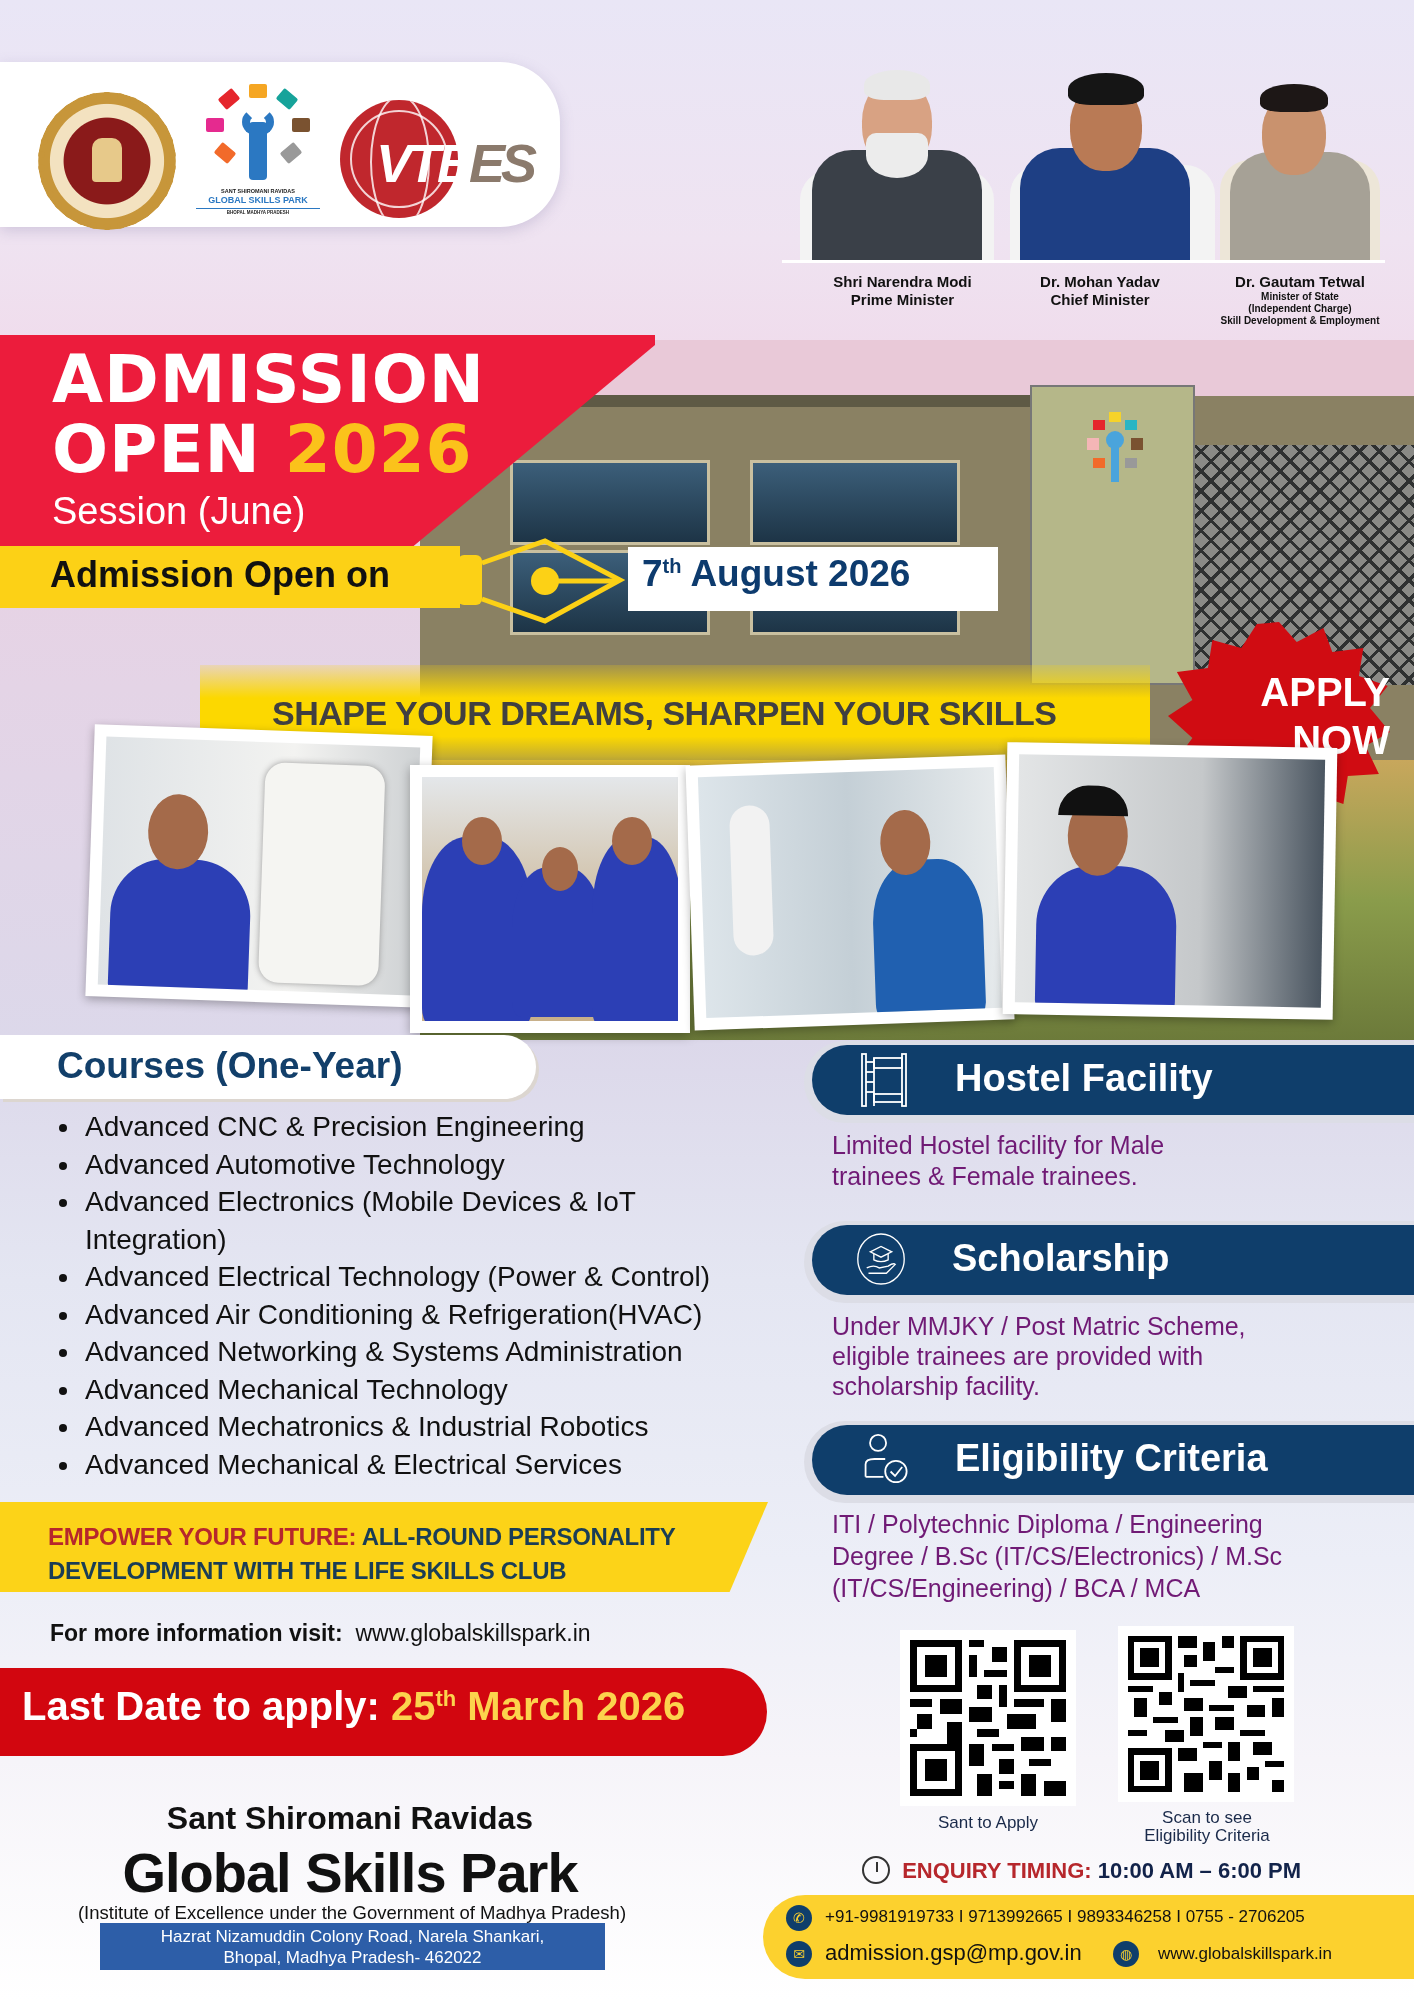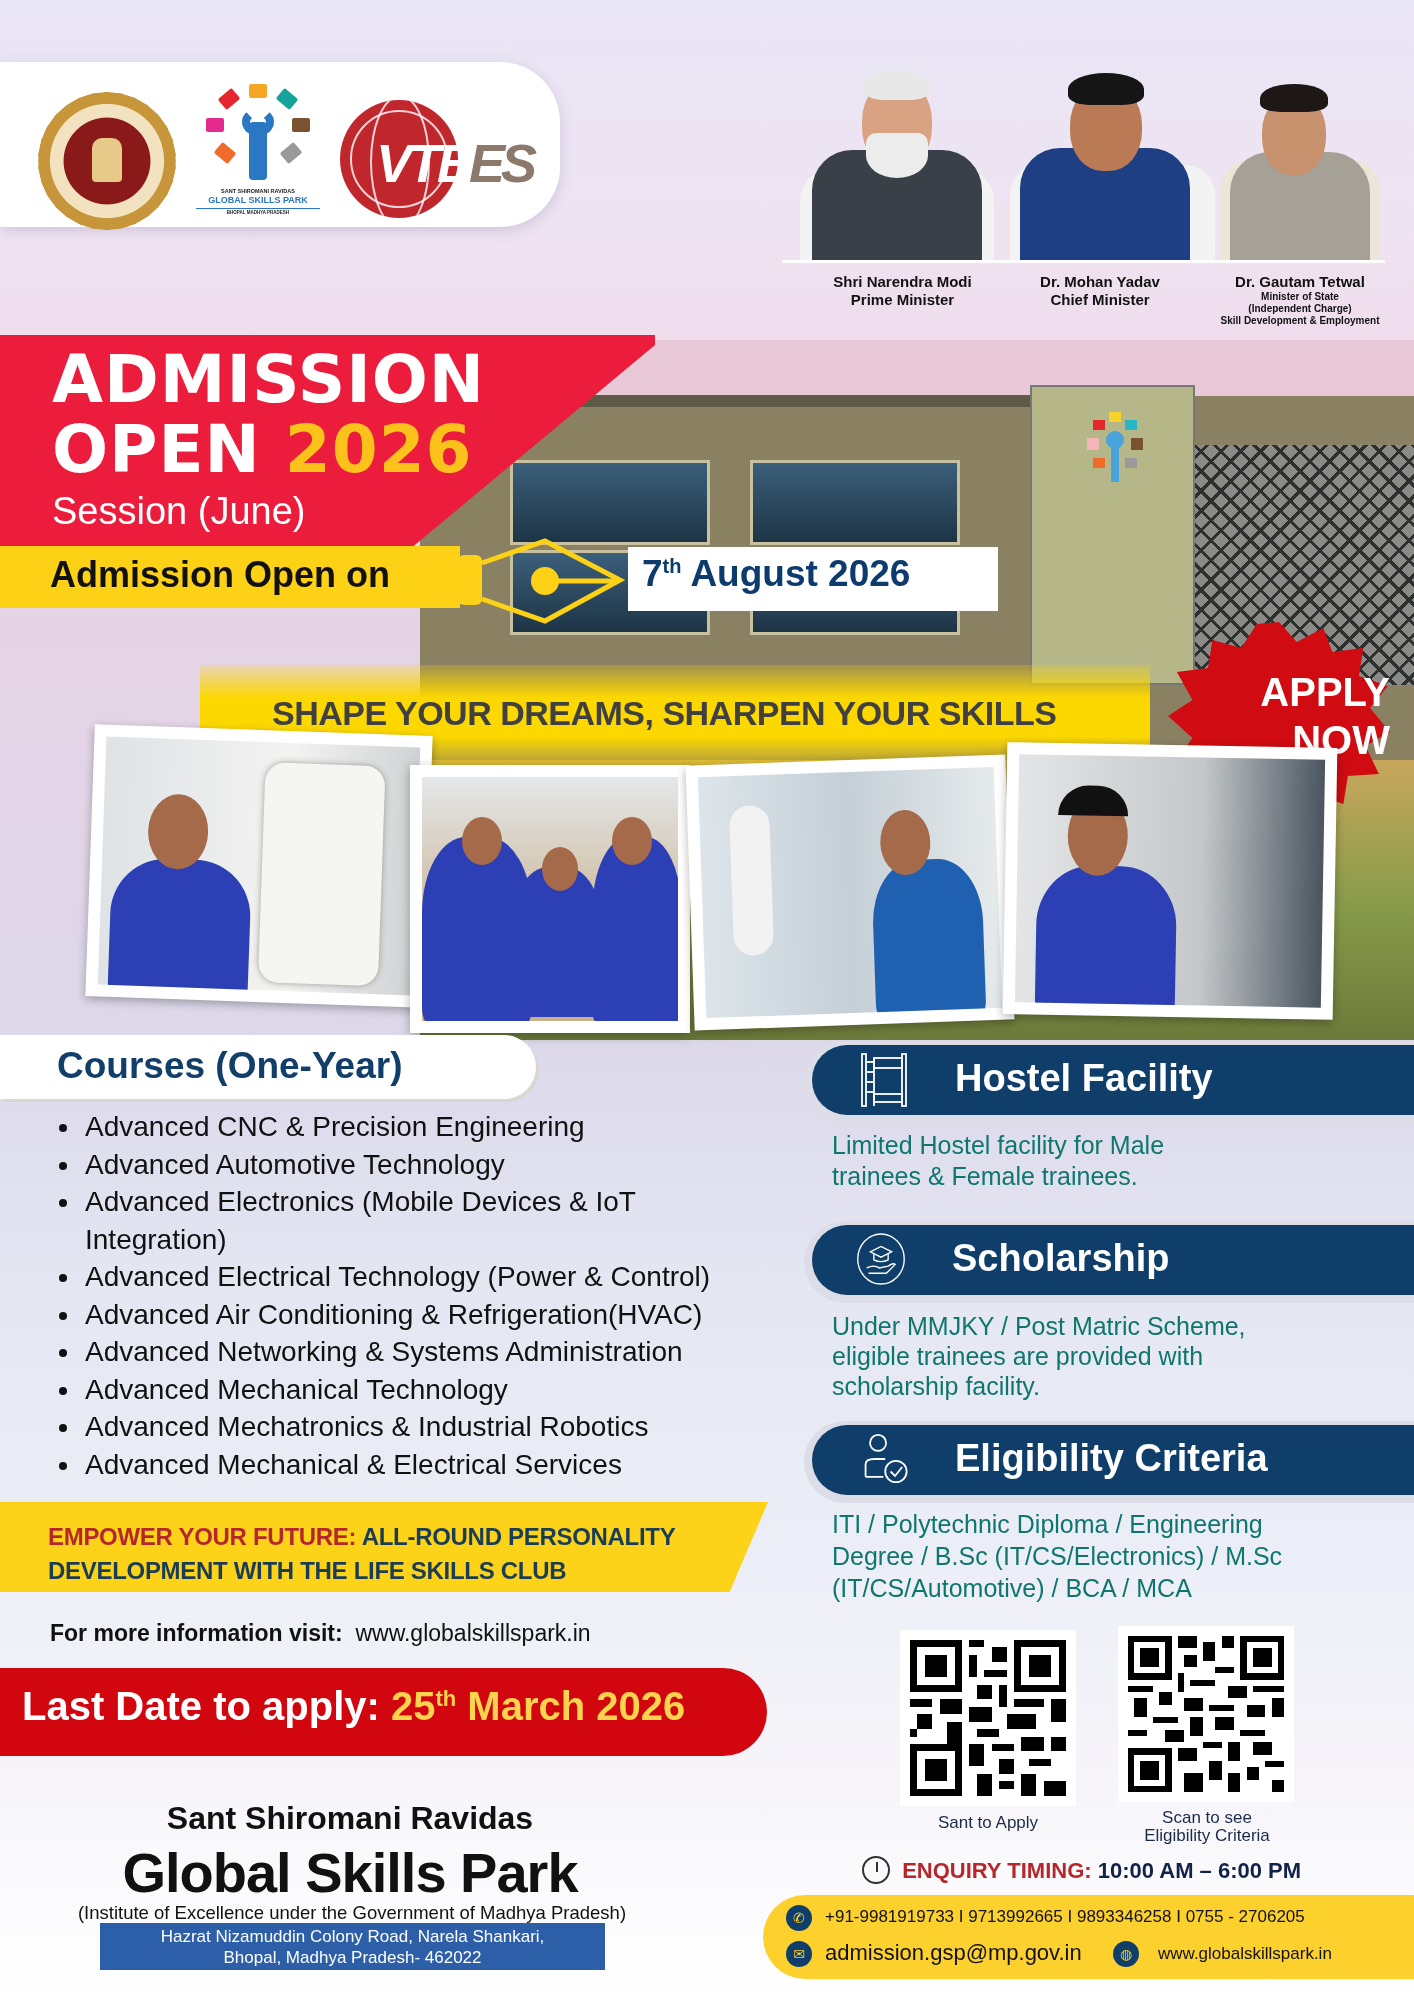--- a/index.html
+++ b/index.html
@@ -64,21 +64,21 @@
 
 #courses-head{left:0;top:1035px;width:536px;height:64px;background:#fff;border-radius:0 40px 40px 0;box-shadow:3px 3px 0 #dcd6d0}
 .courses-title{left:57px;top:1045px;font:bold 37px "Liberation Sans",sans-serif;color:#123f6a}
 .course-list{left:55px;top:1108px;width:740px;list-style:none}
 .course-list li{font:28px "Liberation Sans",sans-serif;color:#111;line-height:37.5px;padding-left:30px;position:relative}
 .course-list li:before{content:"";position:absolute;left:4px;top:16px;width:8px;height:8px;border-radius:50%;background:#111}
 
 .panel-head{left:812px;width:602px;height:70px;background:#0f3e6b;border-radius:38px 0 0 38px;box-shadow:-2px 2px 0 6px #dcdde6}
 .panel-title{font:bold 38px "Liberation Sans",sans-serif;color:#fff}
 .panel-icon{width:50px;height:56px}
-.panel-body{left:832px;font:25px "Liberation Sans",sans-serif;color:#0f766e;line-height:31px}
+.panel-body{left:832px;font:25px "Liberation Sans",sans-serif;color:#701a75;line-height:31px}
 
 #empower{left:0;top:1502px;width:768px;height:90px;background:#fcd318;clip-path:polygon(0 0,100% 0,95% 100%,0 100%)}
 .empower-txt{left:48px;top:1520px;font:bold 24px "Liberation Sans",sans-serif;color:#1a3d55;line-height:34px;letter-spacing:-.3px}
 .empower-txt .red{color:#b6272c}
 .more-info{left:50px;top:1620px;font:23px "Liberation Sans",sans-serif;color:#111}
 .more-info b{font-weight:bold}
 #lastdate{left:0;top:1668px;width:767px;height:88px;background:#d2060f;border-radius:0 44px 44px 0}
 .lastdate-txt{left:22px;top:1684px;font:bold 40px "Liberation Sans",sans-serif;color:#fff;white-space:nowrap}
 .lastdate-txt .y{color:#fcd34d}
 .lastdate-txt sup{font-size:22px}
@@ -306,21 +306,21 @@
         <path d="M4 50 H24"></path>
       <circle cx="38" cy="44" r="12"></circle>
         <path d="M32 44 L37 49 L45 39"></path>
     </g>
   </svg>
   <div class="abs panel-title" style="left:143px;top:12px">Eligibility Criteria</div>
 </div>
 <div class="abs panel-body" style="top:1508px;line-height:32px">
   <div>ITI / Polytechnic Diploma / Engineering</div>
     <div>Degree / B.Sc (IT/CS/Electronics) / M.Sc</div>
-    <div>(IT/CS/Automotive) / BCA / MCA</div>
+    <div>(IT/CS/Engineering) / BCA / MCA</div>
 </div>
 
 <div id="empower" class="abs"></div>
 <div class="abs empower-txt">
   <div><span class="red">EMPOWER YOUR FUTURE:</span> <span>ALL-ROUND PERSONALITY</span></div>
   <div>DEVELOPMENT WITH THE LIFE SKILLS CLUB</div>
 </div>
 <div class="abs more-info">
   <b>For more information visit:</b>&nbsp; <span>www.globalskillspark.in</span>
 </div>

